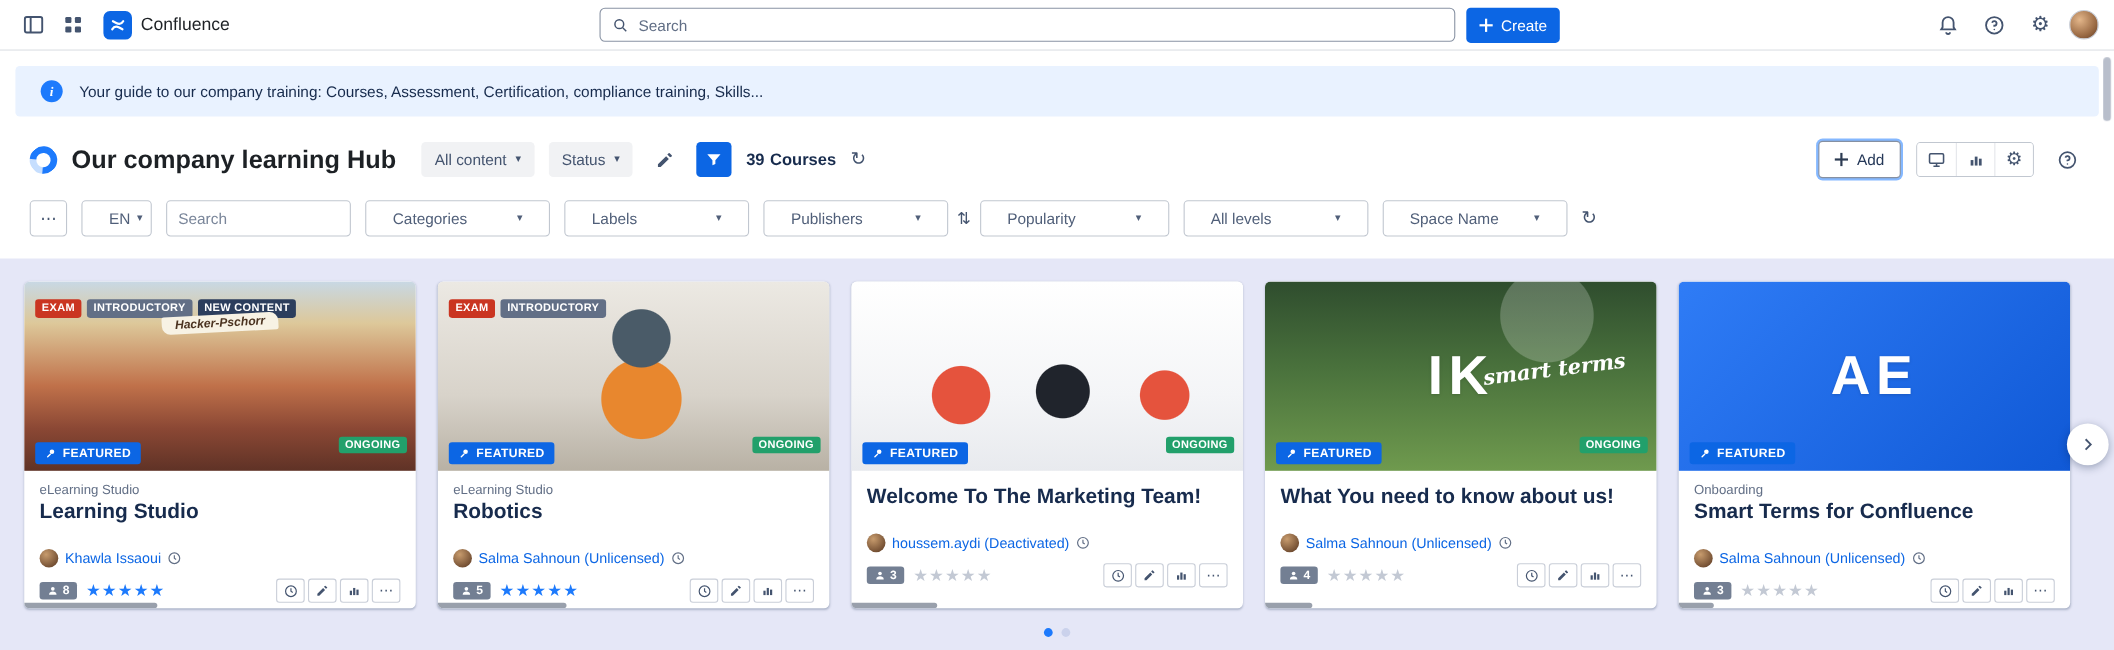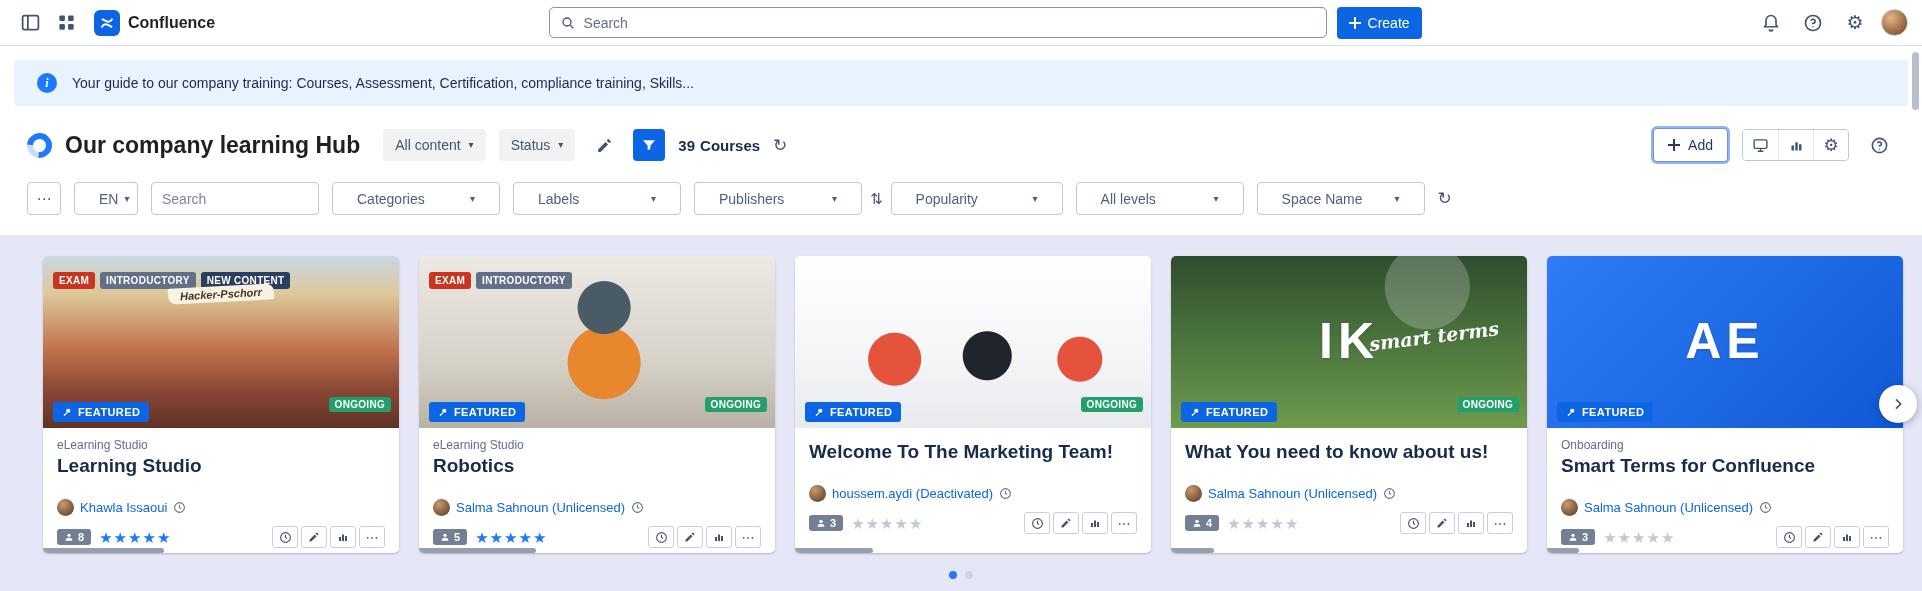--- a/index.html
+++ b/index.html
@@ -6,21 +6,21 @@
   html,body{width:1922px;height:591px;overflow:hidden;background:#fff;
     font-family:"Liberation Sans","DejaVu Sans",sans-serif;color:#172B4D}
   button{font-family:inherit}
 
   
   .topbar{display:flex;align-items:center;height:46px;padding:0 14px;border-bottom:1px solid #DCDFE4;gap:6px;background:#fff}
   .tb-left{display:flex;align-items:center;gap:4px}
   .icon-btn{width:32px;height:32px;display:flex;align-items:center;justify-content:center;background:none;border:none;border-radius:4px;cursor:pointer;color:#44546F}
   .brand{display:flex;align-items:center;gap:8px;margin-left:8px;cursor:pointer}
   .brand-logo{width:26px;height:26px;border-radius:6px;background:var(--brand,#0C66E4);display:flex;align-items:center;justify-content:center}
-  .brand-name{font-weight:700;font-size:16px;color:#1D2125}
+  .brand-name{font-weight:400;font-size:16px;color:#1D2125}
   .tb-center{display:flex;align-items:center;gap:10px;margin:0 auto}
   .search-box{display:flex;align-items:center;gap:8px;width:778px;height:31px;border:1px solid #8993A4;border-radius:5px;padding:0 10px;background:#fff}
   .search-box input{border:none;outline:none;flex:1;font-size:14px;color:#172B4D;background:transparent}
   .search-box input::placeholder{color:#626F86}
   .create-btn{display:flex;align-items:center;gap:7px;height:32px;padding:0 12px;background:var(--brand,#0C66E4);color:#fff;border:none;border-radius:4px;font-size:14px;font-weight:500;cursor:pointer}
   .tb-right{display:flex;align-items:center;gap:10px}
   .avatar{width:27px;height:27px;border-radius:50%;border:1px solid #C7CCD6;cursor:pointer;
     background:radial-gradient(circle at 35% 32%,#e3b68a,#9a6a44 62%,#5e3a23 100%)}
 
   .plus{position:relative;width:12px;height:12px;display:inline-block}
@@ -54,21 +54,21 @@
   
   .filter-row{display:flex;align-items:center;gap:13px;padding:8px 27px 20px;background:#fff}
   .fr-more{width:34px;height:33px;border:1px solid #C1C7D0;border-radius:4px;background:#fff;color:#44546F;font-size:15px;cursor:pointer}
   .fselect{display:flex;align-items:center;justify-content:space-between;gap:6px;height:33px;border:1px solid #C1C7D0;border-radius:4px;background:#fff;padding:0 24px;font-size:14px;color:#505F79;cursor:pointer}
   .w-sm{width:64px}.w-md{width:168px}.w-lg{width:172px}
   .finput{width:168px;height:33px;border:1px solid #C1C7D0;border-radius:4px;padding:0 10px;font-size:14px;color:#172B4D;outline:none}
   .finput::placeholder{color:#7A869A}
   .sort-glyph{font-size:15px;color:#44546F;margin:0 -5px;background:none;border:none;cursor:pointer}
 
   
-  .cards-section{position:relative;background:var(--section-bg,#E5E7F7);height:356px;padding:21px 43px 0}
+  .cards-section{position:relative;background:var(--section-bg,#E5E7F7);height:356px;padding:21px 22px 0}
   .course-list{display:flex;gap:20px}
   .card{position:relative;width:356px;height:297px;background:#fff;border-radius:5px;box-shadow:0 1px 2px rgba(9,30,66,.25);overflow:hidden;flex:none;cursor:pointer}
   .card-img{position:relative;height:172px}
   .badge-row{position:absolute;top:16px;left:10px;display:flex;gap:5px}
   .badge{color:#fff;font-size:10px;font-weight:700;letter-spacing:.3px;padding:3px 6px;border-radius:3px;white-space:nowrap}
   .status-badge{position:absolute;right:8px;bottom:16px;background:var(--ongoing,#22A06B);color:#fff;font-size:10px;font-weight:700;padding:2px 6px;border-radius:3px;letter-spacing:.3px}
   .status-badge:empty{display:none}
   .featured-badge{position:absolute;left:10px;bottom:6px;background:var(--featured,#0C66E4);color:#fff;font-size:11px;font-weight:700;letter-spacing:.4px;padding:4px 9px;border-radius:3px;display:flex;align-items:center;gap:6px}
 
   .img-festival{background:linear-gradient(180deg,#c8d8e4 0%,#ddc89a 22%,#c0714a 55%,#8a4734 78%,#5f3226 100%)}

